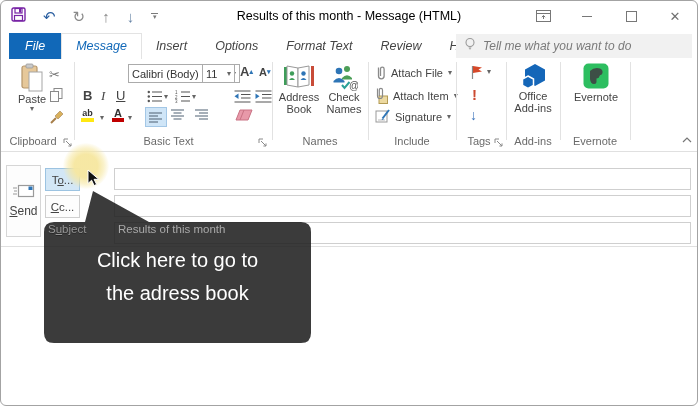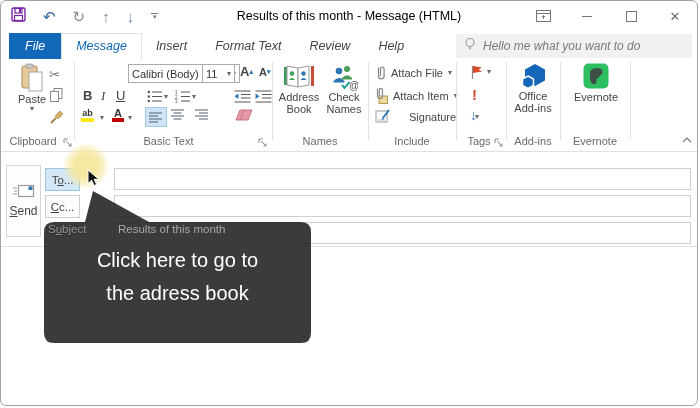--- a/index.html
+++ b/index.html
@@ -86,30 +86,31 @@
         </span>
       <span class="winbtn" style="font-size:13px;">✕</span>
     </div>
   </div>
 
   <div class="tabsrow">
     <div class="tabs">
       <span class="tab file">File</span>
       <span class="tab sel">Message</span>
       <span class="tab">Insert</span>
+      <span class="tab">Options</span>
       <span class="tab">Format Text</span>
       <span class="tab">Review</span>
       <span class="tab">Help</span>
     </div>
     <div class="tellme">
       <span><svg width="12" height="15" viewBox="0 0 12 15">
             <circle cx="6" cy="5.5" r="4" fill="none" stroke="#9a9a9a" stroke-width="1.1"></circle>
             <path d="M4.7 10 h2.6 M4.9 11.8 h2.2" stroke="#9a9a9a" stroke-width="1.1" fill="none"></path>
           </svg></span>
-      <span>Hello me what you want to do</span>
+      <span>Tell me what you want to do</span>
     </div>
   </div>
 
   <div class="ribbon">
 
     <div class="rbtn" style="left:8px;top:4px;flex-direction:column;width:46px;">
       <svg width="24" height="30" viewBox="0 0 24 30">
           <rect x="2" y="3" width="15" height="22" rx="2" fill="#e6c89a" stroke="#b5956a" stroke-width="1.2"></rect>
           <rect x="6" y="1" width="7" height="4" rx="1" fill="#c9c9c9" stroke="#9a9a9a" stroke-width="0.8"></rect>
           <rect x="9" y="9" width="13" height="19" fill="#fff" stroke="#a5a5a5" stroke-width="1"></rect>
@@ -261,21 +262,21 @@
         <span class="dd">▾</span>
     </div>
     <div class="rbtn" style="left:374px;top:28px;gap:5px;">
       <svg width="13" height="17" viewBox="0 0 13 17">
           <rect x="4" y="9" width="8.5" height="7.5" fill="#ecd9a0" stroke="#b39b55" stroke-width="1"></rect>
           <path d="M2.5 1.5 v7.5 a2.5 2.5 0 0 0 5 0 V3 a1.6 1.6 0 0 0 -3.2 0 v6" fill="none" stroke="#8a8a8a" stroke-width="1.2"></path>
         </svg>
       <span>Attach Item</span>
         <span class="dd">▾</span>
     </div>
-    <div class="rbtn" style="left:374px;top:50px;gap:19px;">
+    <div class="rbtn" style="left:374px;top:50px;gap:5px;">
       <svg width="15" height="15" viewBox="0 0 15 15">
           <rect x="1" y="2" width="11" height="11" fill="#fff" stroke="#999" stroke-width="1"></rect>
           <path d="M3 11 h7" stroke="#bbb" stroke-width="1"></path>
           <path d="M14 1 L7.5 9.5" stroke="#2e75b6" stroke-width="2"></path>
           <polygon points="6.5,11 7.5,9.5 8.8,10.4" fill="#2e75b6"></polygon>
         </svg>
       <span>Signature</span>
         <span class="dd">▾</span>
     </div>
     <div class="glabel" style="left:367px;width:88px;">Include</div>

